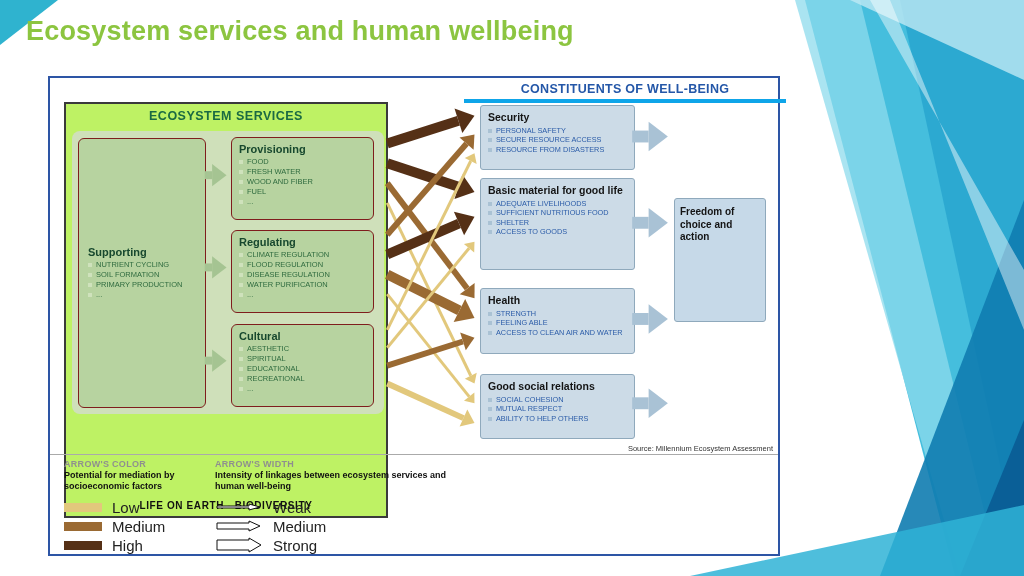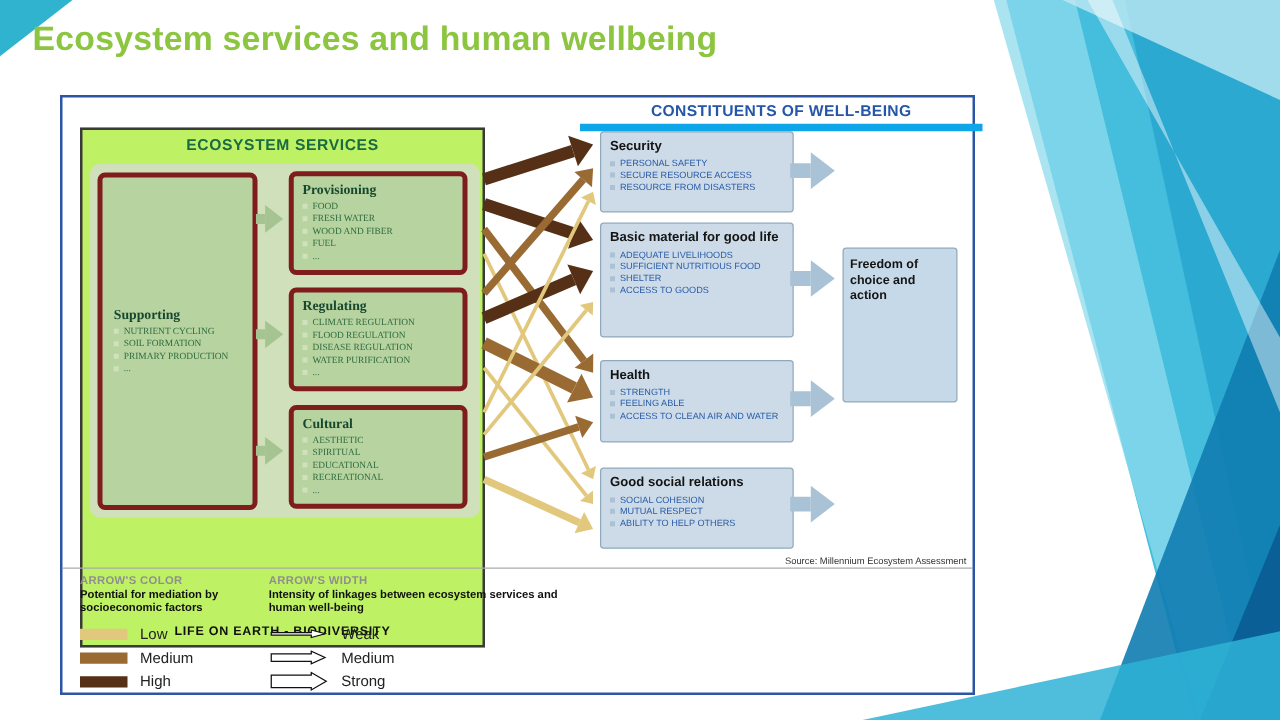--- a/index.html
+++ b/index.html
@@ -10,31 +10,31 @@
 
   .slide-title { position:absolute; left:26px; top:16px; z-index:3;
     font-size:27px; font-weight:bold; letter-spacing:.2px; }
 
   .figure { position:absolute; left:48px; top:76px; width:732px; height:480px;
     background:#fff; border:2px solid #2d55a5; z-index:2; }
 
   
   .wb-header { position:absolute; left:414px; top:4px; width:322px; text-align:center;
     font-size:12.5px; font-weight:bold; color:#2457a8; letter-spacing:.3px;
-    padding-bottom:3px; border-bottom:6px solid #0ea5e9; }
+    padding-bottom:3px; border-bottom:4px solid #0ea5e9; }
 
   
   .eco-box { position:absolute; left:14px; top:24px; width:324px; height:416px;
     border:2px solid #3a3a3a; background:#bef264; }
   .eco-header { text-align:center; padding-top:5px; font-size:12.5px; font-weight:bold;
     color:#1a6a42; letter-spacing:.5px; }
   .eco-panel { position:absolute; left:6px; top:27px; width:312px; height:283px;
     background:#cfe0ba; border-radius:8px; }
-  .svc-box { position:absolute; background:#b7d3a0; border:4px solid #7f1d1d;
-    border-radius:6px; padding:5px 7px;font-family:Liberation Serif, serif; }
+  .svc-box { position:absolute; background:#b7d3a0; border:1px solid #7f1d1d;
+    border-radius:6px; padding:5px 7px; }
   .svc-box.supporting { left:6px; top:7px; width:128px; height:270px;
     display:flex; flex-direction:column; justify-content:center; padding-left:9px; }
   .svc-box.provisioning { left:159px; top:6px;  width:143px; height:83px; }
   .svc-box.regulating  { left:159px; top:99px;  width:143px; height:83px; }
   .svc-box.cultural    { left:159px; top:193px; width:143px; height:83px; }
   .svc-title { font-size:11px; font-weight:bold; color:#17482e; margin-bottom:2px; }
   .bio-caption { position:absolute; bottom:5px; width:100%; text-align:center;
     font-size:10px; font-weight:bold; color:#111; letter-spacing:.6px; }
 
   .item { display:flex; gap:4px; line-height:1.32; }
@@ -64,21 +64,21 @@
 
   
   .legend-col { position:absolute; top:381px; }
   .legend-col.color-col { left:14px; width:150px; }
   .legend-col.width-col { left:165px; width:235px; }
   .legend-header { font-size:9px; font-weight:bold; color:#8f8f8f; letter-spacing:.3px; }
   .legend-sub { font-size:9px; font-weight:bold; color:#111; line-height:1.2; margin-top:1px; }
   .legend-rows { margin-top:6px; }
   .legend-row { display:flex; align-items:center; gap:10px; height:19px; }
   .swatch { width:38px; height:9px; }
-  .legend-label { font-size:12px; color:#222; }
+  .legend-label { font-size:15px; color:#222; }
 
   .arrow-layer { position:absolute; inset:0; width:100%; height:100%;
     pointer-events:none; }
 </style>
 </head>
 <body>
 
 <svg class="bg-decor" viewBox="0 0 1024 576">
   <polygon points="805,0 1024,0 1024,576 955,576" fill="#45bedd"></polygon>
   <polygon points="795,0 860,0 1000,576 960,576" fill="#8edbec" opacity="0.75"></polygon>

